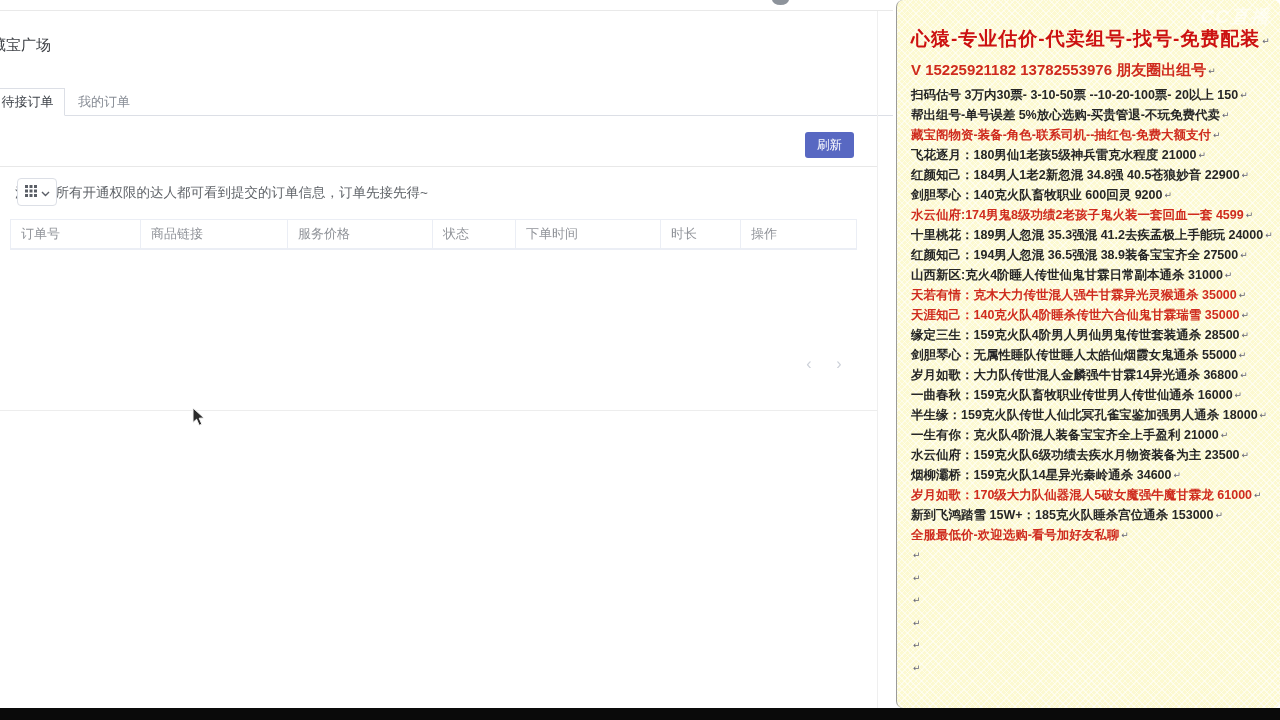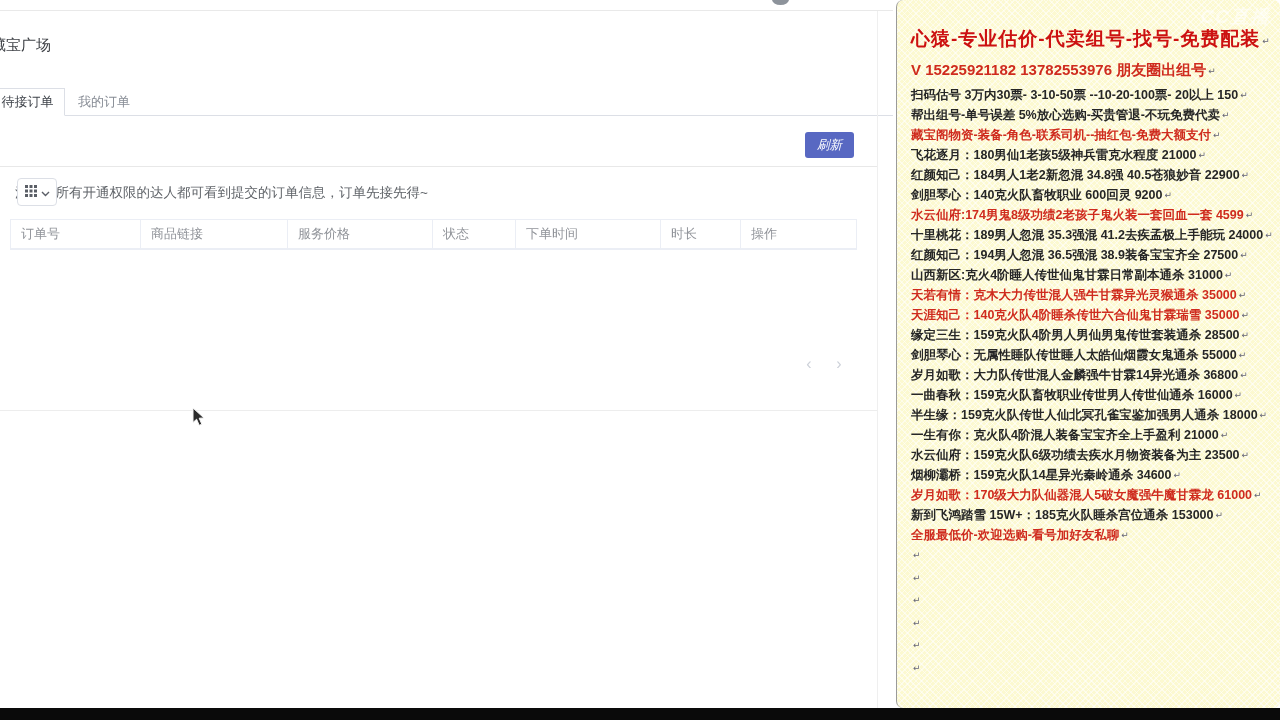--- a/index.html
+++ b/index.html
@@ -15,21 +15,21 @@
   .page-title { left:-9px; top:36px; font-size:15px; color:#3c3f44; white-space:nowrap; }
 
   .tabbar-line { left:0; top:115px; width:893px; height:1px; background:#dcdfe6; }
   .tab-active { left:-10px; top:88px; width:75px; height:28px; background:#fff;
     border:1px solid #dcdfe6; border-bottom:1px solid #fff; line-height:26px; text-align:center;
     font-size:13px; color:#3f434a; z-index:2; cursor:pointer; }
   .tab-inactive { left:78px; top:88px; height:28px; line-height:28px; font-size:13px; color:#878c95; cursor:pointer; }
 
   .notice-text { left:15px; top:131px; font-size:13.5px; color:#5f6368; line-height:28px; white-space:nowrap;margin-top:48px; }
   .refresh-btn { left:805px; top:132px; width:49px; height:26px; background:#5868c2; color:#fff;
-    font-size:12.5px; border:none; border-radius:3px; cursor:pointer;font-style:italic; }
+    font-size:12.5px; border:none; border-radius:3px; cursor:pointer; }
   .notice-divider { left:0; top:166px; width:877px; height:1px; background:#e8e8e8; }
 
   .grid-btn { left:17px; top:178px; width:40px; height:28px; background:#fff; border:1px solid #dcdfe6;
     border-radius:4px; display:flex; align-items:center; justify-content:center; gap:4px; cursor:pointer; }
 
   
   .tbl { left:10px; top:219px; width:847px; border:1px solid #ebeef5; background:#fff; }
   .thead { display:flex; height:29px; border-bottom:1px solid #ebeef5; }
   .th { height:28px; line-height:28px; padding-left:10px; font-size:13px; color:#909399;
     border-right:1px solid #ebeef5; overflow:hidden; white-space:nowrap; }

